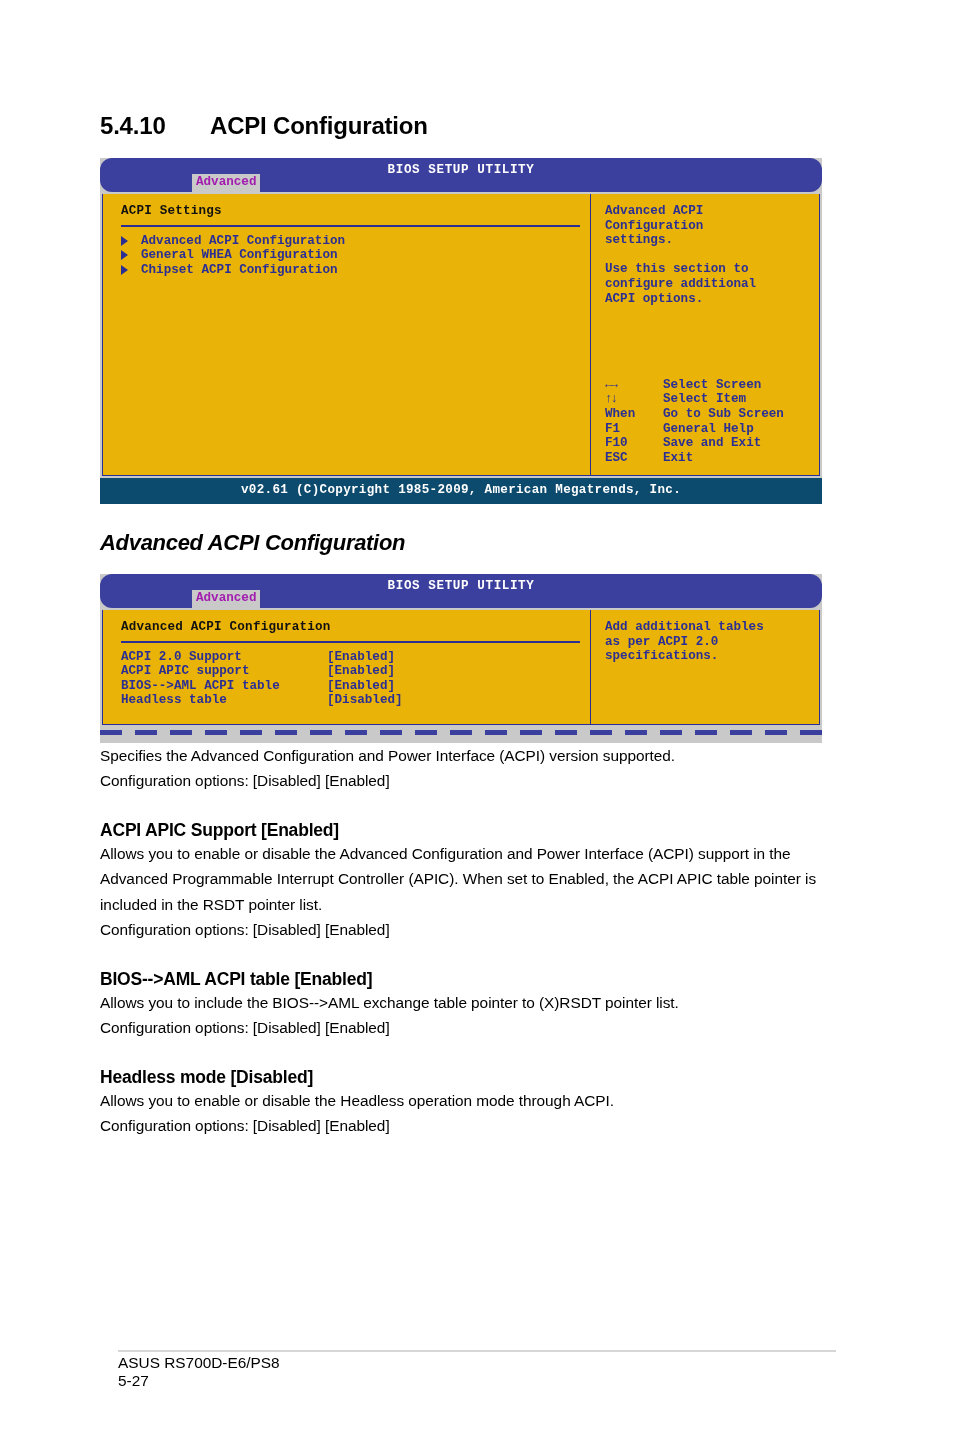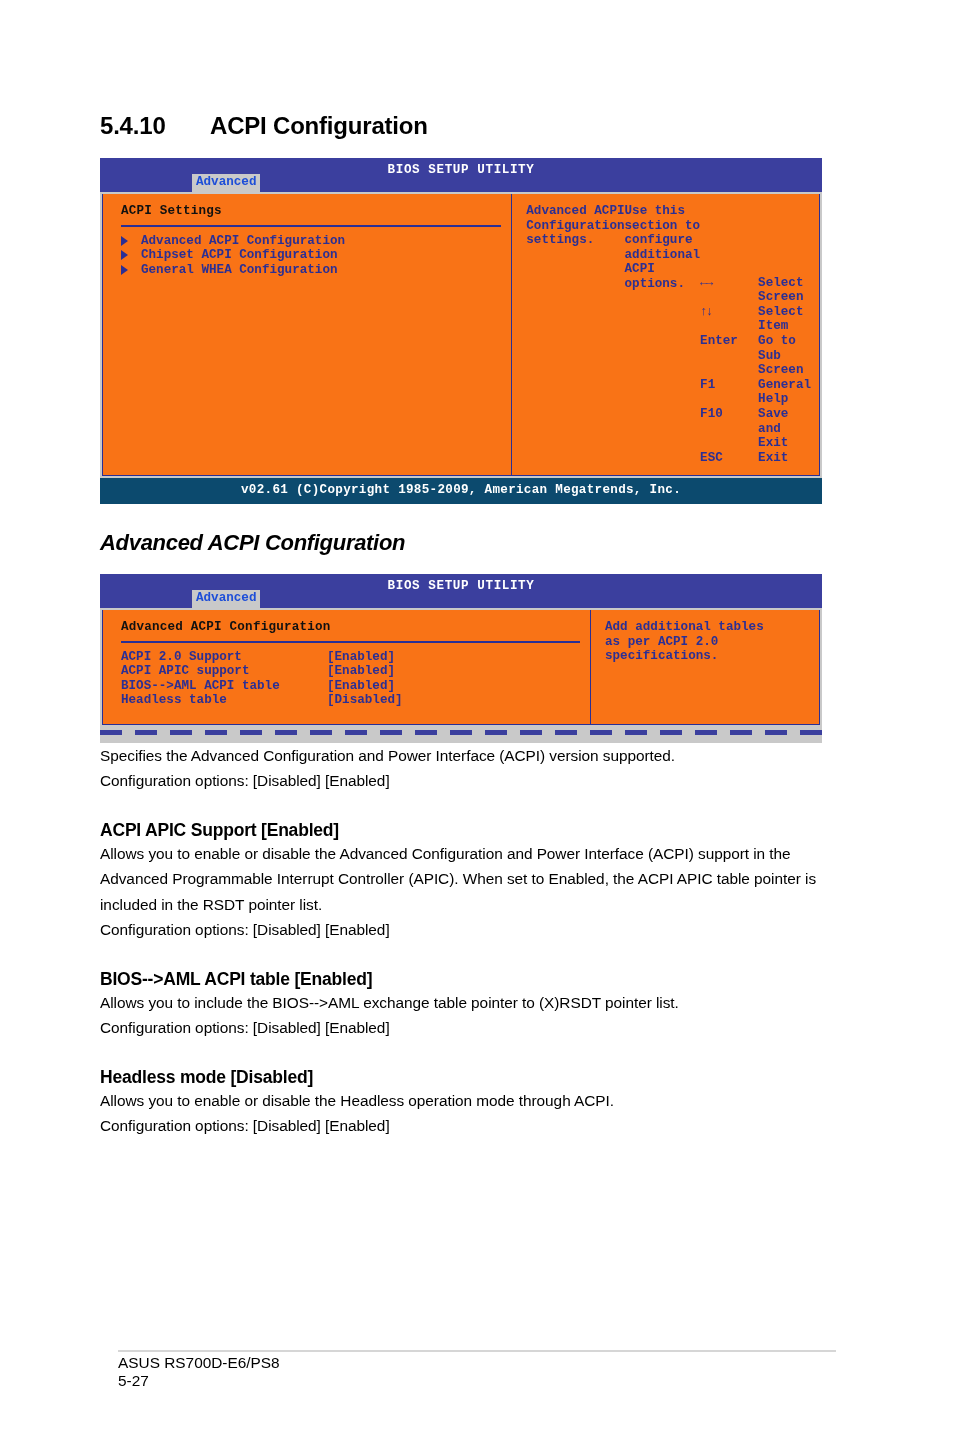--- a/index.html
+++ b/index.html
@@ -47,61 +47,62 @@
     font-family: "Liberation Mono", "DejaVu Sans Mono", monospace;
     font-size: 12.6px;
     line-height: 14.6px;
     color: #2b2f94;
     position: relative;
   }
   .bios-titlebar {
     background: #3b3f9e;
     height: 34px;
     position: relative;
+    border-radius: 12px;
   }
   .bios-title {
     position: absolute;
     left: 0; right: 0;
     top: 5px;
     text-align: center;
     color: #ffffff;
     font-weight: bold;
     letter-spacing: 0.6px;
     font-size: 12.6px;
   }
   .bios-tab {
     position: absolute;
     left: 92px;
     top: 16px;
     background: #c9c9c9;
-    color: #1d4ed8;
+    color: #a21caf;
     padding: 1px 4px 3px 4px;
     font-weight: bold;
     font-size: 12.6px;
   }
   .bios-body {
     display: flex;
     border: 1px solid #2b2f94;
     border-top: none;
     box-sizing: border-box;
     margin: 2px 2px 0 2px;
-    background: #f97316;
+    background: #eab308;
   }
   .bios-left {
     flex: 1 1 auto;
     padding: 10px 10px 10px 18px;
     border-right: 1px solid #2b2f94;
     box-sizing: border-box;
   }
   .bios-right {
     flex: 0 0 228px;
     padding: 10px 8px 10px 14px;
     box-sizing: border-box;
     display: flex;
-    flex-direction: row;
+    flex-direction: column;
   }
   .panel-head {
     color: #111111;
     font-weight: bold;
     font-size: 12.6px;
     letter-spacing: 0.2px;
   }
   .panel-rule {
     border: none;
     border-top: 2px solid #2b2f94;
@@ -228,25 +229,25 @@
     <div class="bios-body">
       <div class="bios-left">
         <div class="panel-head">ACPI Settings</div>
         <hr class="panel-rule">
         <div class="menu-row">
           <span class="tri"></span>
           <span class="menu-label">Advanced ACPI Configuration</span>
         </div>
         <div class="menu-row">
           <span class="tri"></span>
-          <span class="menu-label">Chipset ACPI Configuration</span>
+          <span class="menu-label">General WHEA Configuration</span>
         </div>
         <div class="menu-row">
           <span class="tri"></span>
-          <span class="menu-label">General WHEA Configuration</span>
+          <span class="menu-label">Chipset ACPI Configuration</span>
         </div>
         <div style="height:188px"></div>
       </div>
       <div class="bios-right">
         <div class="help-text">Advanced ACPI
 Configuration
 settings.</div>
         <div class="help-gap"></div>
         <div class="help-text">Use this section to
 configure additional
@@ -254,21 +255,21 @@
         <div class="keys">
           <div class="key-row">
             <span class="key-name key-arrows">←→</span>
             <span class="key-desc">Select Screen</span>
           </div>
           <div class="key-row">
             <span class="key-name key-arrows">↑↓</span>
             <span class="key-desc">Select Item</span>
           </div>
           <div class="key-row">
-            <span class="key-name">Enter</span>
+            <span class="key-name">When</span>
             <span class="key-desc">Go to Sub Screen</span>
           </div>
           <div class="key-row">
             <span class="key-name">F1</span>
             <span class="key-desc">General Help</span>
           </div>
           <div class="key-row">
             <span class="key-name">F10</span>
             <span class="key-desc">Save and Exit</span>
           </div>

